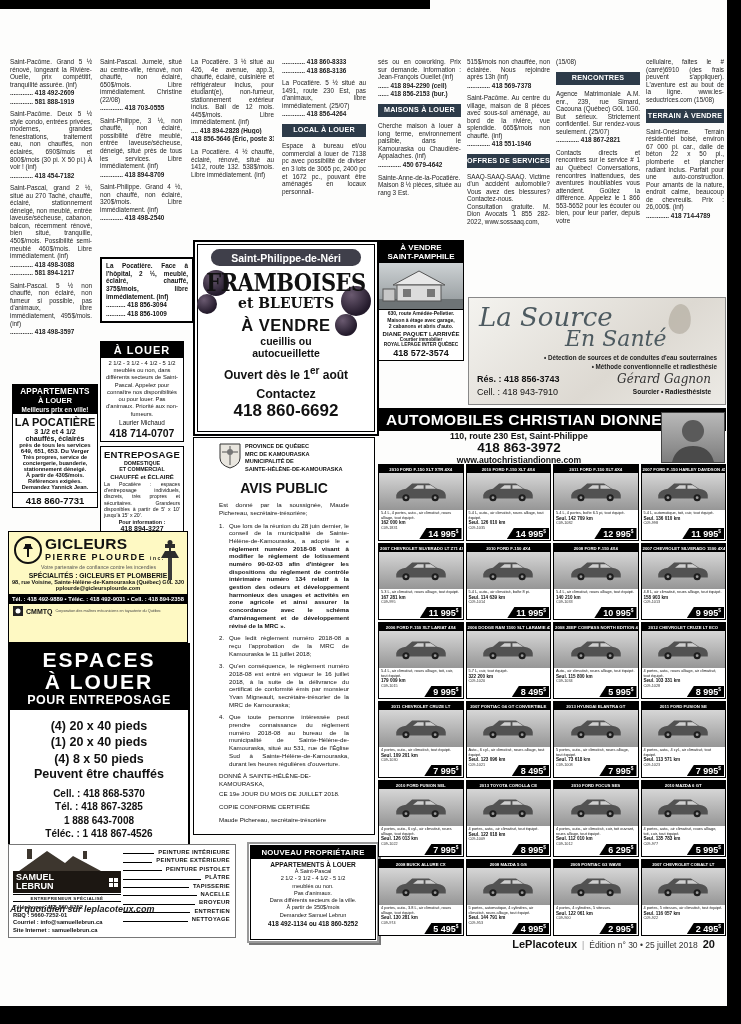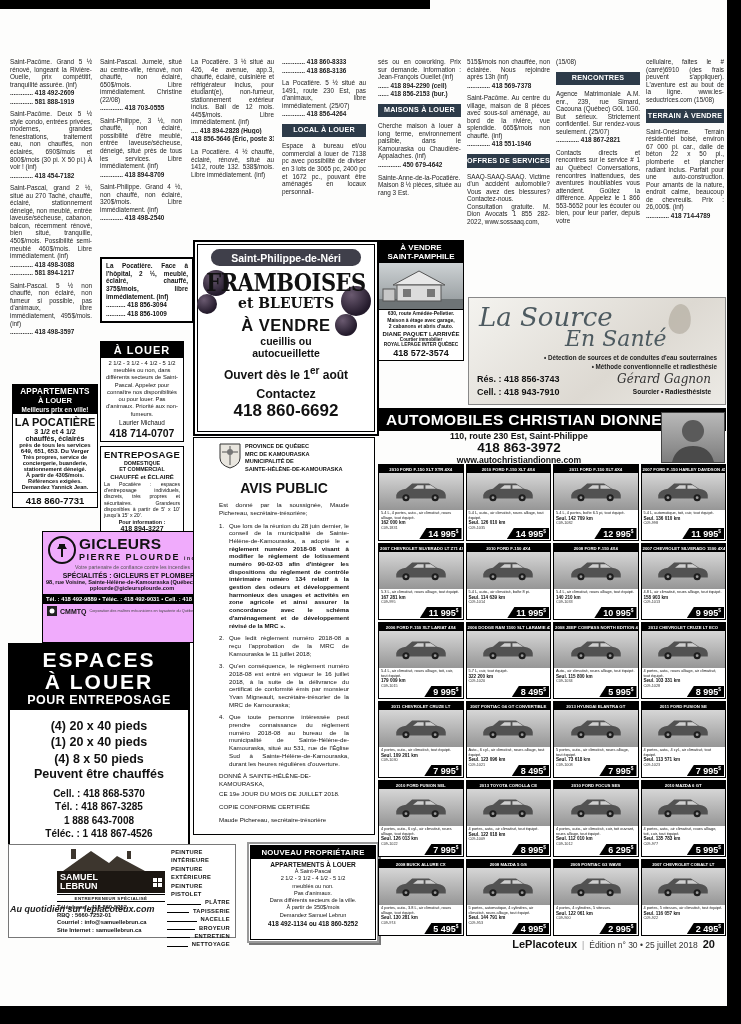--- a/index.html
+++ b/index.html
@@ -51,21 +51,21 @@
   #entreposage .s{font-weight:bold;font-size:5.4px;line-height:1.2;}
   #entreposage .s3{font-weight:bold;font-size:6px;margin:1px 0;}
   #entreposage .b{font-size:5.2px;text-align:justify;padding:0 3px;line-height:1.2;}
   #entreposage .i{font-weight:bold;font-size:5.4px;margin-top:1px;}
   #entreposage .tel{font-weight:bold;font-size:7px;}
   #entreposage .nm{font-weight:bold;font-size:4.8px;}
   #entreposage .ad,#entreposage .em{font-size:4.4px;}
   #entreposage .em{padding-bottom:2px;}
 
   
-  #gicleurs{position:absolute;left:8px;top:531px;width:178px;height:110px;border:1px solid #000;background:#f0abfc;margin-left:34px;}
+  #gicleurs{position:absolute;left:8px;top:531px;width:178px;height:110px;border:1px solid #000;background:#fef9c3;}
   .gic-top{position:relative;padding:4px 4px 0 4px;}
   .gic-logo{position:absolute;left:5px;top:4px;width:24px;height:24px;border:2.5px solid #111;border-radius:50%;
             display:flex;align-items:center;justify-content:center;}
   .gic-name{margin-left:32px;}
   .gic-n1{font-weight:bold;font-size:15.5px;letter-spacing:.3px;line-height:1;}
   .gic-n2{font-weight:bold;font-size:9px;letter-spacing:1.5px;}
   .gic-inc{font-size:5px;}
   .gic-tag{font-size:5.2px;color:#555;margin:2px 0 1px 32px;}
   .gic-spec{font-weight:bold;font-size:6.8px;text-align:center;margin-top:2px;}
   .gic-addr{font-weight:bold;font-size:5.6px;text-align:center;line-height:1.25;}
@@ -82,21 +82,21 @@
   .esp-h2{font-size:21px;letter-spacing:2px;line-height:1.05;}
   .esp-h3{font-size:12.5px;letter-spacing:.5px;}
   .esp-sizes{margin-top:8px;}
   .esp-size{font-weight:bold;font-size:12.5px;line-height:1.3;}
   .esp-note{font-weight:bold;font-size:12.5px;margin-bottom:6px;}
   .esp-phones{margin-bottom:8px;}
   .esp-phone{font-weight:bold;font-size:10px;line-height:1.35;}
 
   
   #lebrun{position:absolute;left:8px;top:844px;width:226px;height:92px;border:1px solid #777;background:#fff;display:flex;}
-  .leb-left{width:108px;padding:2px 0 0 4px;margin-left:44px;}
+  .leb-left{width:108px;padding:2px 0 0 4px;}
   .leb-house{height:24px;display:flex;align-items:flex-end;}
   .leb-band{background:#1c1712;color:#fff;font-weight:bold;font-size:9px;line-height:1;padding:2px 3px;display:flex;align-items:center;justify-content:space-between;}
   .leb-band .win{display:inline-block;width:9px;height:9px;background:
      linear-gradient(#fff,#fff) 0 0/4px 4px no-repeat,linear-gradient(#fff,#fff) 5px 0/4px 4px no-repeat,
      linear-gradient(#fff,#fff) 0 5px/4px 4px no-repeat,linear-gradient(#fff,#fff) 5px 5px/4px 4px no-repeat;}
   .leb-sub{font-size:4.4px;font-weight:bold;text-align:center;border-top:1px solid #000;border-bottom:1px solid #000;
            margin:1px 0 2px;padding:.5px 0;letter-spacing:.4px;}
   .leb-line{font-size:5.8px;font-weight:bold;line-height:1.3;}
   .leb-right{flex:1;padding:3px 5px 0 2px;}
   .leb-svc{display:flex;align-items:flex-end;font-size:5.8px;font-weight:bold;letter-spacing:.3px;line-height:1.45;}
@@ -150,21 +150,21 @@
 
   
   #source{position:absolute;left:468px;top:297px;width:256px;height:106px;border:1px solid #888;
           background:linear-gradient(140deg,#f4f3ef,#ddd9d2 60%,#eceae5);overflow:hidden;}
   .src-t{font-family:"DejaVu Serif",serif;font-style:italic;color:#4d5a60;line-height:1;}
   .src-t1{position:absolute;left:10px;top:6px;font-size:26px;}
   .src-t2{position:absolute;left:96px;top:30px;font-size:22px;}
   .src-b{position:absolute;right:8px;font-size:6.3px;font-weight:bold;color:#222;text-align:right;}
   .src-b1{top:56px;} .src-b2{top:65px;}
   .src-res{position:absolute;left:8px;top:76px;font-weight:bold;font-size:9px;}
-  .src-cell{position:absolute;left:8px;top:89px;font-weight:bold;font-size:9px;}
+  .src-cell{position:absolute;left:8px;top:89px;font-weight:normal;font-size:9px;}
   .src-name{position:absolute;right:14px;top:74px;font-family:"DejaVu Serif",serif;font-style:italic;font-size:12px;color:#333;}
   .src-role{position:absolute;right:14px;top:90px;font-weight:bold;font-size:6.5px;}
   .src-drop{position:absolute;right:34px;top:6px;width:22px;height:30px;background:#b9b3a8;
             border-radius:50% 50% 50% 50%/60% 60% 40% 40%;transform:rotate(8deg);opacity:.8;}
 
   
   #dionne{position:absolute;left:378px;top:408px;width:348px;}
   .dio-name{background:#000;color:#fff;font-weight:bold;font-size:15.5px;text-align:center;padding:2.5px 56px 2.5px 0;
             letter-spacing:.3px;white-space:nowrap;}
   .dio-sub{position:relative;height:31px;text-align:center;padding-right:66px;}

